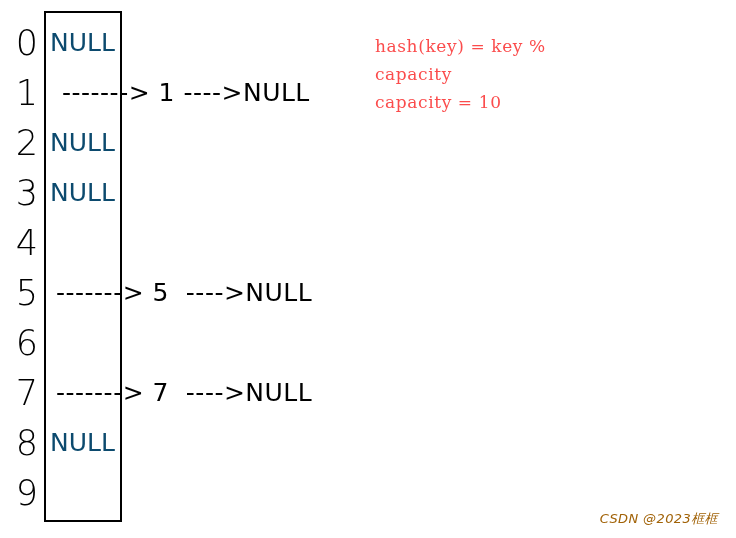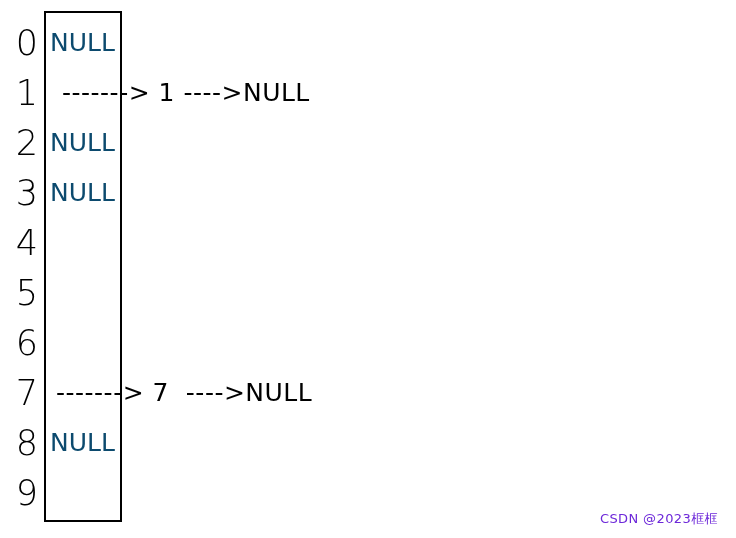--- a/index.html
+++ b/index.html
@@ -138,33 +138,35 @@
       </div>
       <div class="row" style="top: 168px;">
         <div class="row-index">3</div>
         <div class="row-null-inline">NULL</div>
       </div>
       <div class="row" style="top: 218px;">
         <div class="row-index">4</div>
       </div>
       <div class="row" style="top: 268px;">
         <div class="row-index">5</div>
+        <div class="row-chain indent-b">-------&gt; 5  ----&gt;NULL</div>
       </div>
       <div class="row" style="top: 318px;">
         <div class="row-index">6</div>
       </div>
       <div class="row" style="top: 368px;">
         <div class="row-index">7</div>
         <div class="row-chain indent-b">-------&gt; 7  ----&gt;NULL</div>
       </div>
       <div class="row" style="top: 418px;">
         <div class="row-index">8</div>
         <div class="row-null-inline">NULL</div>
       </div>
       <div class="row" style="top: 468px;">
         <div class="row-index">9</div>
       </div>
     </div>
 
+  <div id="formula-note" style="color: rgb(251, 76, 76);"><span class="formula-line">hash(key) = key %</span><span class="formula-line">capacity</span><span class="formula-line">capacity = 10</span></div>
 
-  <div id="watermark" style="color: #6d28d9;">CSDN @2023框框</div>
+  <div id="watermark" style="color: #a16207; font-style: italic;">CSDN @2023框框</div>
 
 </div>
 
 </body></html>

